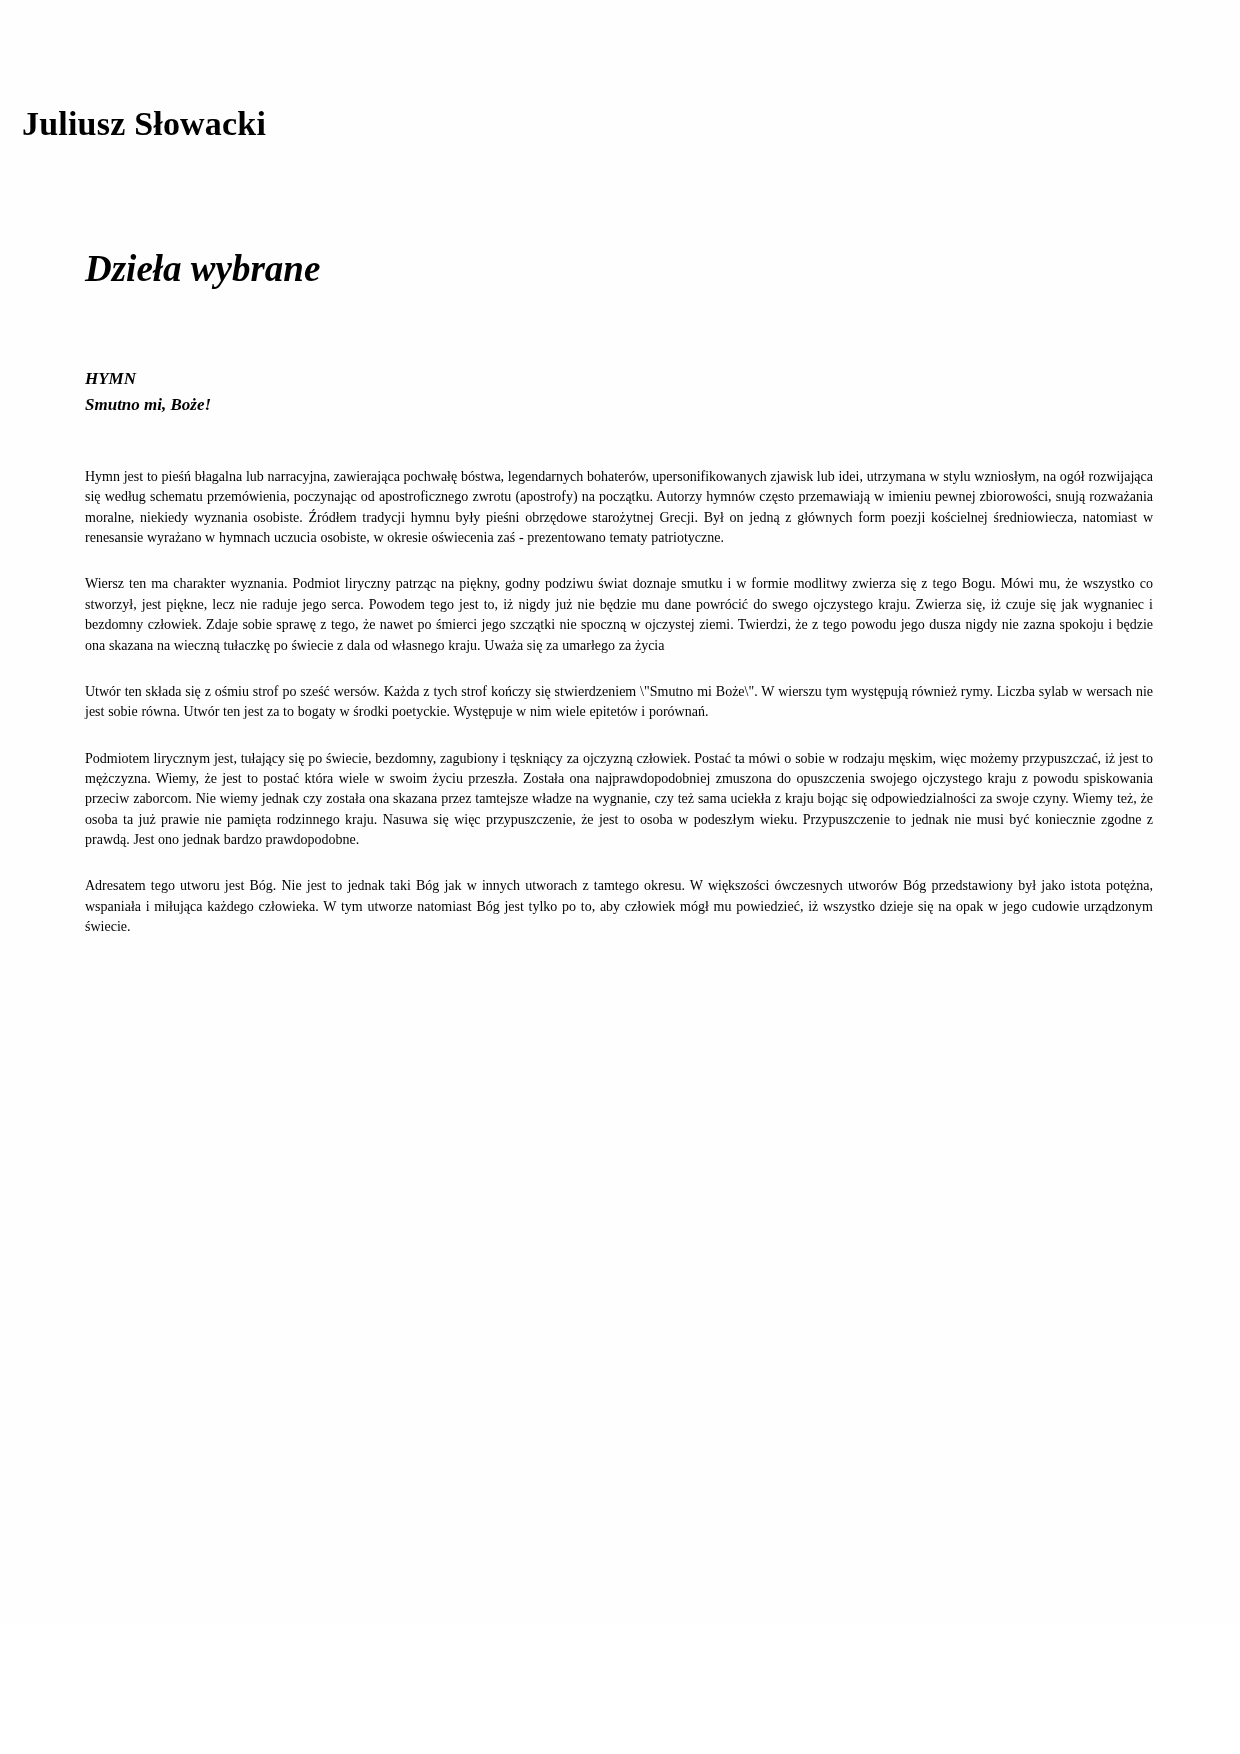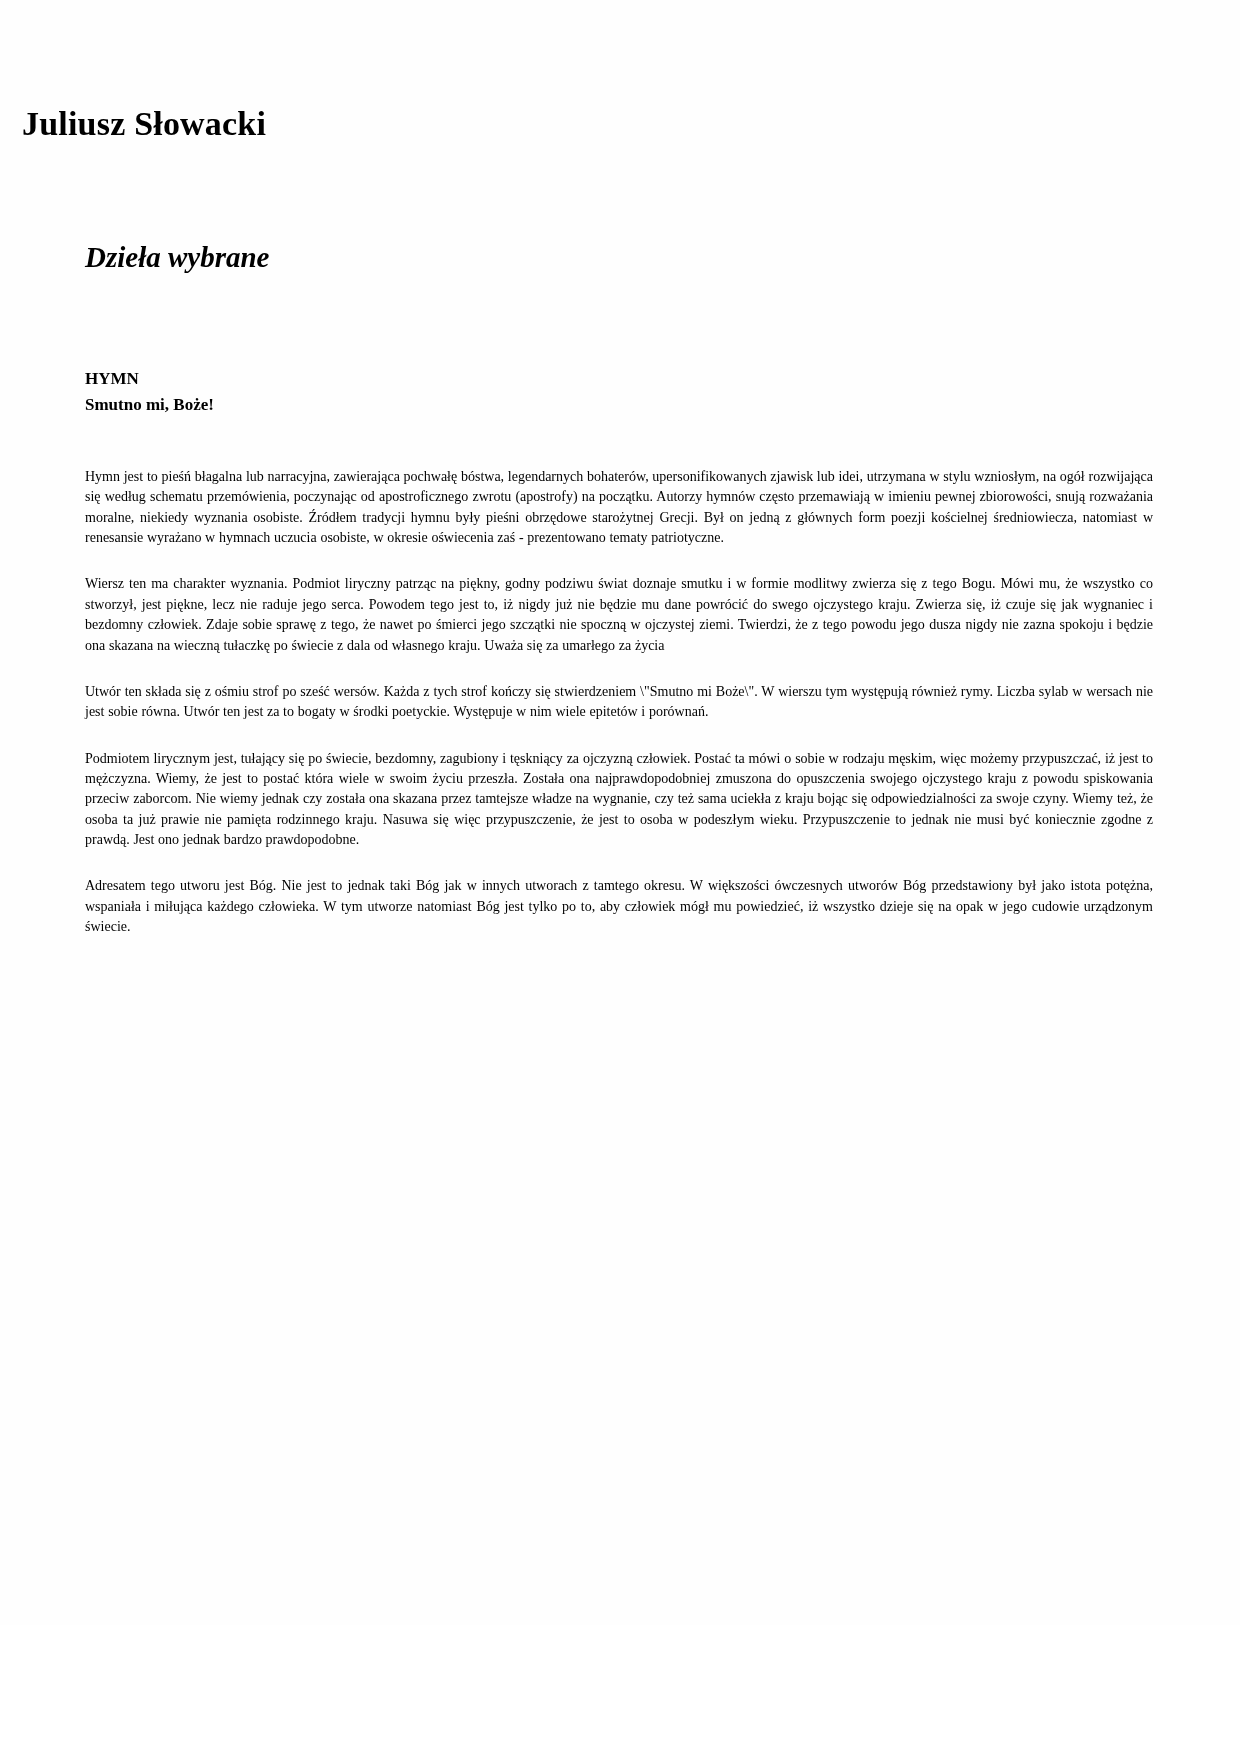--- a/index.html
+++ b/index.html
@@ -29,31 +29,32 @@
     top: 82px;
     font-size: 34px;
     font-weight: bold;
     letter-spacing: 0.2px;
     line-height: 1.1;
   }
   .doc-subtitle {
     position: absolute;
     left: 85px;
     top: 218px;
-    font-size: 29px;
+    font-size: 37px;
     font-weight: bold;
     font-style: italic;
     line-height: 1.1;
   }
   .section-heading {
     position: absolute;
     left: 85px;
     top: 366px;
     font-size: 17px;
     font-weight: bold;
+    font-style: italic;
     line-height: 1.55;
   }
   .section-heading .line2 {
     display: block;
     text-align: center;
   }
   .body-block {
     position: absolute;
     left: 85px;
     top: 467px;

